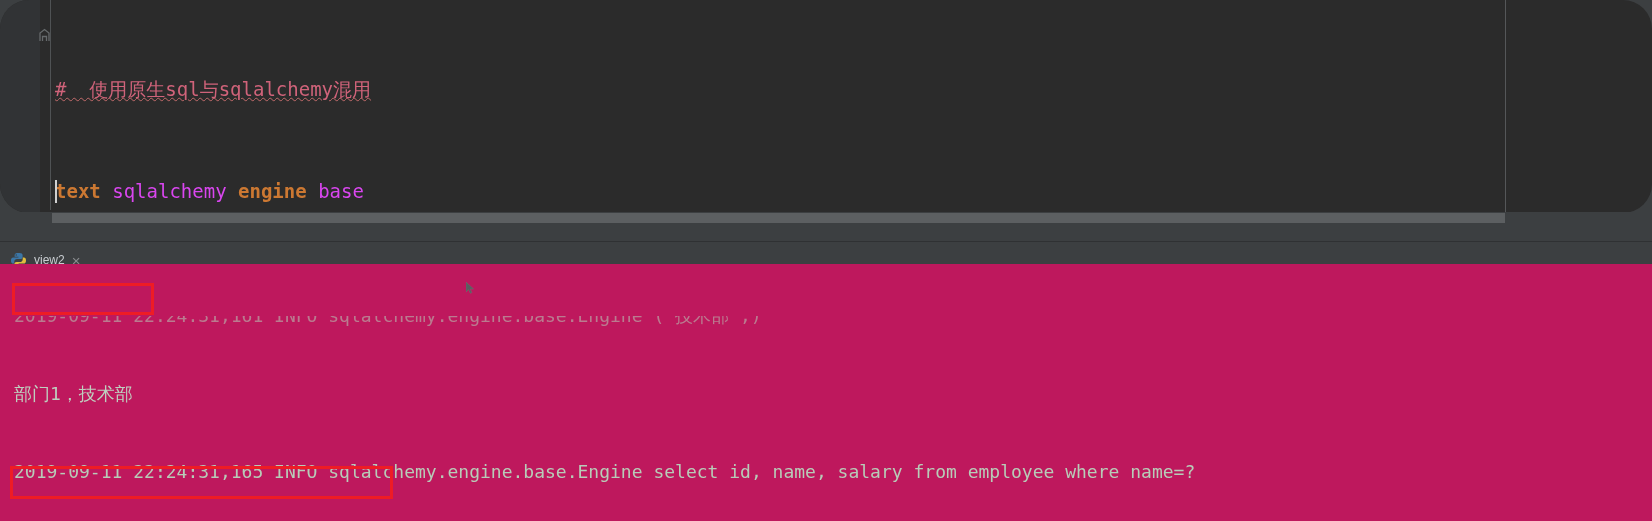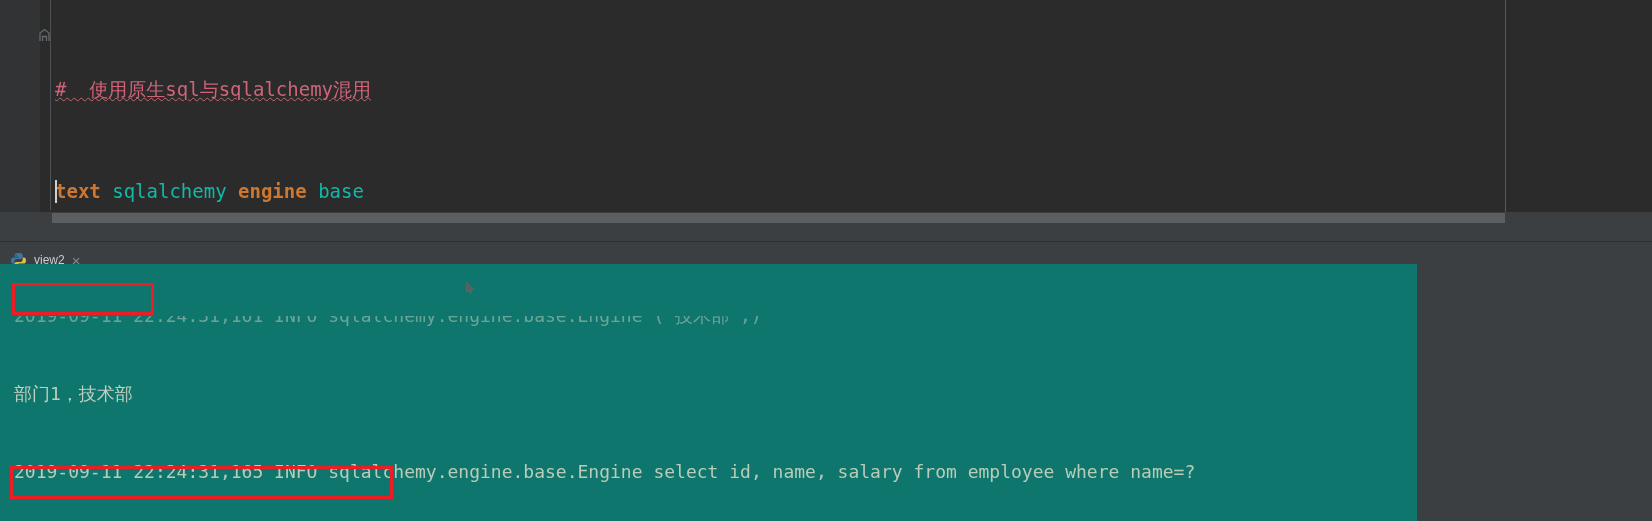--- a/index.html
+++ b/index.html
@@ -22,20 +22,21 @@
   }
 
   
   .editor-pane {
     position: absolute;
     left: 0; top: 0;
     width: 1652px;
     height: 213px;
     background: #2b2b2b;
     overflow: hidden;
+    border-radius: 29px;
   }
   .editor-gutter {
     position: absolute;
     left: 0; top: 0;
     width: 40px;
     height: 213px;
     background: #313335;
   }
   .gutter-fold {
     position: absolute;
@@ -68,21 +69,21 @@
     left: 55px;
     top: 0;
     font-size: 19px;
     line-height: 25.6px;
     white-space: pre;
     color: #a9b7c6;
   }
   .code .line { height: 25.6px; white-space: pre; }
   .c-comment-red { color: #d0637a; }
   .c-kw        { color: #cc7832; font-weight: bold; }
-  .c-plain     { color: #14b8a6; }
+  .c-plain     { color: #d946ef; }
 
   .squiggle {
     text-decoration: underline;
     text-decoration-style: wavy;
     text-decoration-color: #c06a6a;
     text-decoration-thickness: 1px;
   }
 
   .caret {
     position: absolute;
@@ -156,24 +157,24 @@
   .tab-close {
     font-family: "Liberation Sans", sans-serif;
     font-size: 15px;
     color: #8a8d8f;
     line-height: 1;
   }
 
   .console-body {
     position: absolute;
     left: 0; top: 22px;
-    width: 1417px;
+    width: 1652px;
     height: 257px;
     overflow: hidden;
-    background: #0f766e;
+    background: #be185d;
   }
   .console-text {
     position: absolute;
     left: 14px;
     top: 0;
     font-family: "DejaVu Sans Mono", "Liberation Mono", monospace;
     font-size: 18px;
     line-height: 26px;
     color: #b4ccb4;
     white-space: pre;

